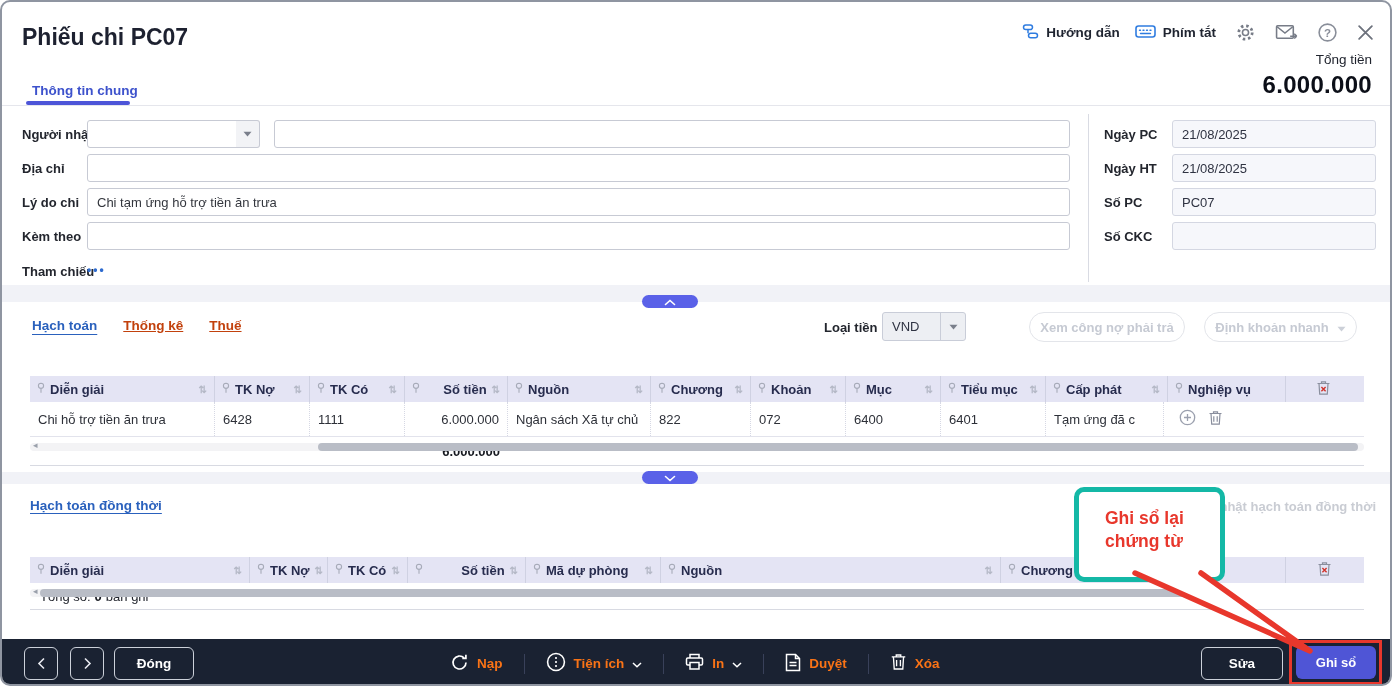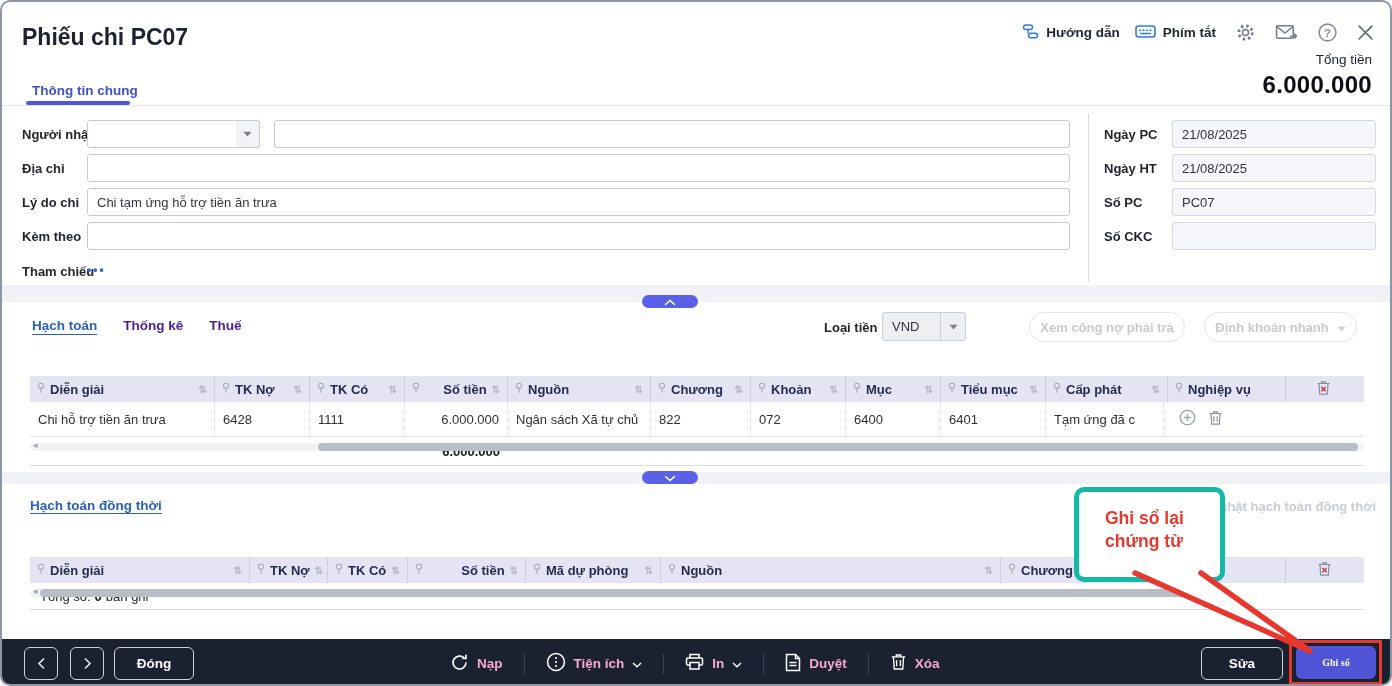--- a/index.html
+++ b/index.html
@@ -28,21 +28,21 @@
   .combo-arrow{position:absolute;width:24px;height:28px;border:1px solid #c7cad4;border-left:none;
        border-radius:0 3px 3px 0;background:#f2f3f6;display:flex;align-items:center;justify-content:center;cursor:pointer;box-sizing:border-box;}
   .vdiv{left:1086px;top:8px;width:1px;height:168px;background:#d9dbe3;}
   .dots{left:85px;color:#2e6bcf;font-weight:800;letter-spacing:2px;font-size:12px;cursor:pointer;}
   
   .band{left:0;width:100%;background:#f1f2f7;}
   .pill{left:640px;width:56px;height:13px;background:#5a61e8;border:none;border-radius:7px;
         display:flex;align-items:center;justify-content:center;cursor:pointer;padding:0;}
   
   .acc-tabs{left:30px;top:316px;display:flex;gap:26px;align-items:baseline;justify-content:flex-end;}
-  .acc-tab{font-size:13.5px;font-weight:700;color:#4c1d95;cursor:pointer;}
+  .acc-tab{font-size:13.5px;font-weight:700;color:#c2410c;cursor:pointer;text-decoration:underline;}
   .acc-tab.active{color:#2a61bd;text-decoration:underline;text-underline-offset:4px;}
   .cur-label{left:822px;top:318px;font-weight:700;color:#23262e;}
   .vnd{left:880px;top:310px;width:84px;height:29px;border:1px solid #c9cdd8;border-radius:3px;background:#edeff3;
        display:flex;align-items:center;box-sizing:border-box;cursor:pointer;}
   .vnd .val{flex:1;padding-left:9px;color:#2f3342;}
   .vnd .seg{width:24px;height:100%;border-left:1px solid #c9cdd8;display:flex;align-items:center;justify-content:center;}
   .ghostbtn{position:absolute;top:310px;height:30px;border:1px solid #e3e5ea;border-radius:16px;background:#fff;
        color:#c6cad3;font-weight:700;font-size:13px;display:flex;align-items:center;justify-content:center;gap:8px;box-sizing:border-box;cursor:default;}
   
   .tbl{left:28px;width:1334px;margin-top:24px;}
@@ -68,24 +68,24 @@
   .cntrow{display:flex;align-items:center;height:26px;border-bottom:1px solid #d8dae2;padding-left:10px;gap:4px;color:#23262e;}
   .cntrow b{color:#15181f;}
   .sim-title{left:28px;top:496px;font-size:13.5px;font-weight:700;color:#2a61bd;text-decoration:underline;text-underline-offset:3px;cursor:pointer;}
   .sim-update{right:14px;top:497px;font-weight:700;color:#c9ccd3;cursor:default;}
   
   .footer{left:0;top:637px;width:100%;height:49px;background:#1a2232;}
   .fbtn{position:absolute;display:flex;align-items:center;justify-content:center;background:transparent;
         border:1px solid #ccd1da;border-radius:6px;color:#fff;font-weight:700;font-size:13.5px;
         font-family:"Liberation Sans",sans-serif;cursor:pointer;box-sizing:border-box;}
   .fcenter{position:absolute;left:448px;top:0;height:49px;display:flex;align-items:center;}
-  .fitem{display:flex;align-items:center;gap:8px;color:#f9a8d4;font-weight:700;font-size:13.5px;cursor:pointer;}
+  .fitem{display:flex;align-items:center;gap:8px;color:#f97316;font-weight:700;font-size:13.5px;cursor:pointer;}
   .fdiv{width:1px;height:20px;background:#39415a;margin:0 21px;}
   .postbtn{position:absolute;left:1294px;top:644px;width:80px;height:33px;background:#4f55d6;border:none;
-        border-radius:6px;color:#fff;font-weight:700;font-size:10px;font-family:Liberation Serif, serif;cursor:pointer;}
+        border-radius:6px;color:#fff;font-weight:700;font-size:13px;font-family:Liberation Sans, sans-serif;cursor:pointer;}
   
   .redrect{left:1287px;top:638px;width:93px;height:45px;border:3.5px solid #e8372c;box-sizing:border-box;z-index:25;pointer-events:none;}
   .bubble{left:1072px;top:485px;width:151px;height:95px;background:#fff;border:5px solid #14b8a6;border-radius:10px;
         box-sizing:border-box;z-index:30;pointer-events:none;}
   .bubble .bt{margin:15px 0 0 26px;font-size:17.5px;font-weight:700;color:#e8372c;line-height:1.32;}
   .tailsvg{left:0;top:0;width:1392px;height:686px;z-index:31;pointer-events:none;}
 </style>
 </head>
 <body>
 

